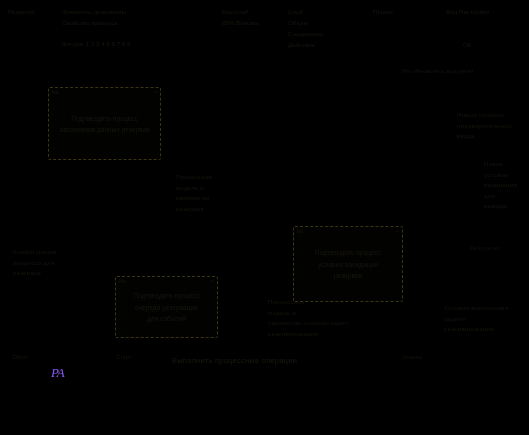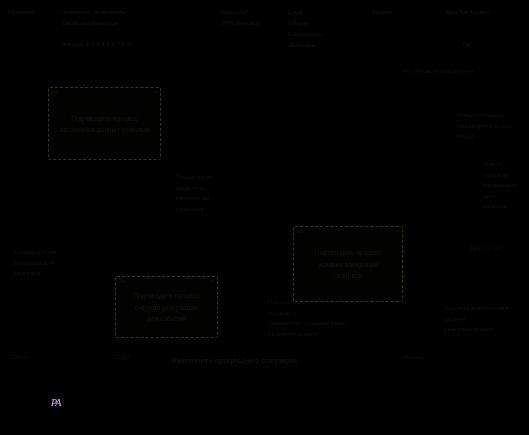--- a/index.html
+++ b/index.html
@@ -85,25 +85,24 @@
     position: absolute;
     font-size: 7.4px;
     line-height: 12px;
     letter-spacing: 0.3px;
     color: #1b1810;
     white-space: nowrap;
   }
   .monogram {
     position: absolute;
     font-family: "Liberation Serif", serif;
-    font-size: 10px;
+    font-size: 13px;
     font-style: italic;
-    color: #f0abfc;
+    color: #8b5cf6;
     letter-spacing: -0.5px;
-    margin-top: 32px;
   }
   .corner {
     position: absolute;
     font-size: 5.6px;
     color: #141209;
   }
 </style>
 </head>
 <body>
 

